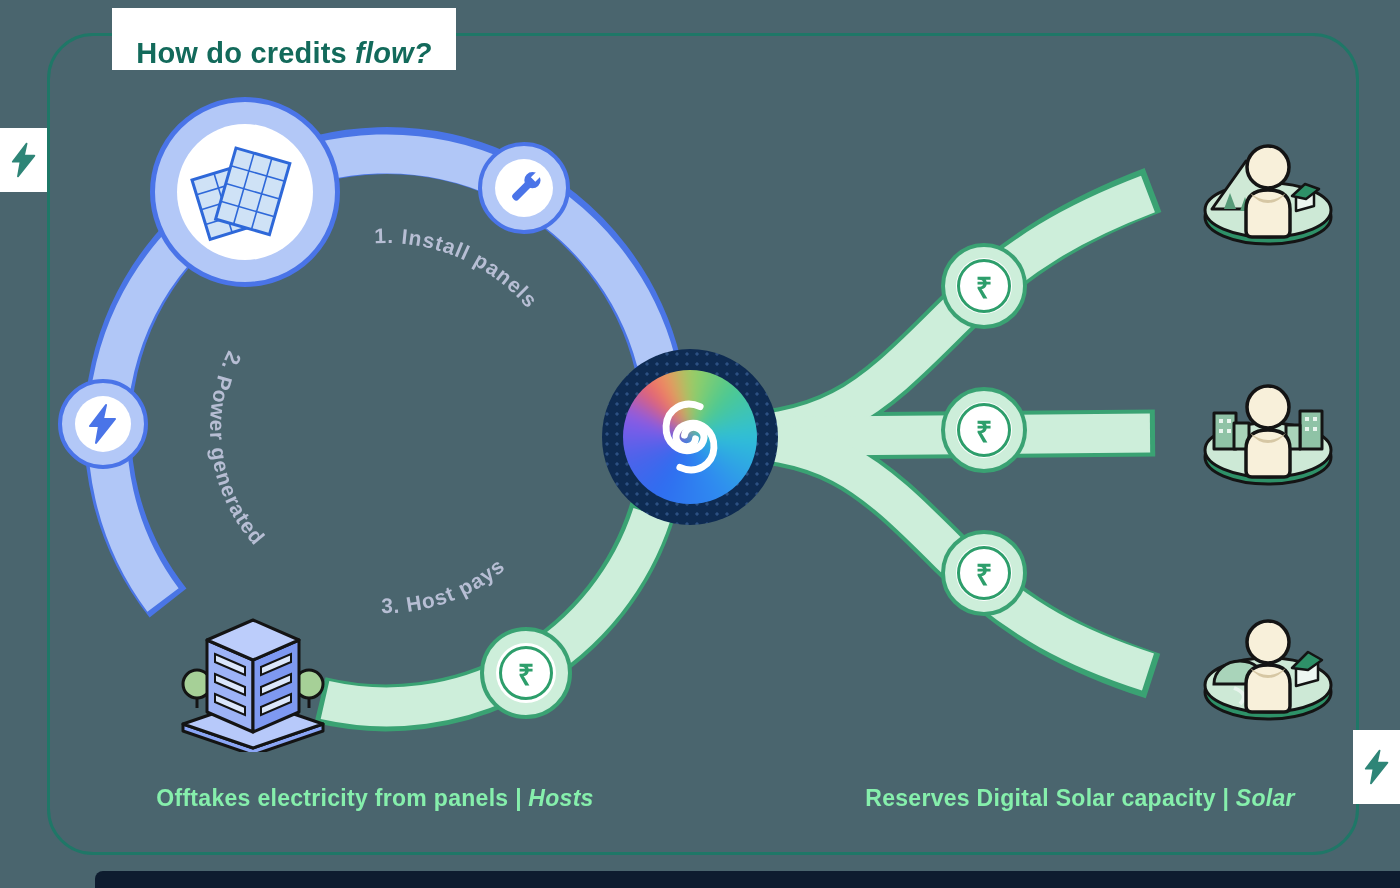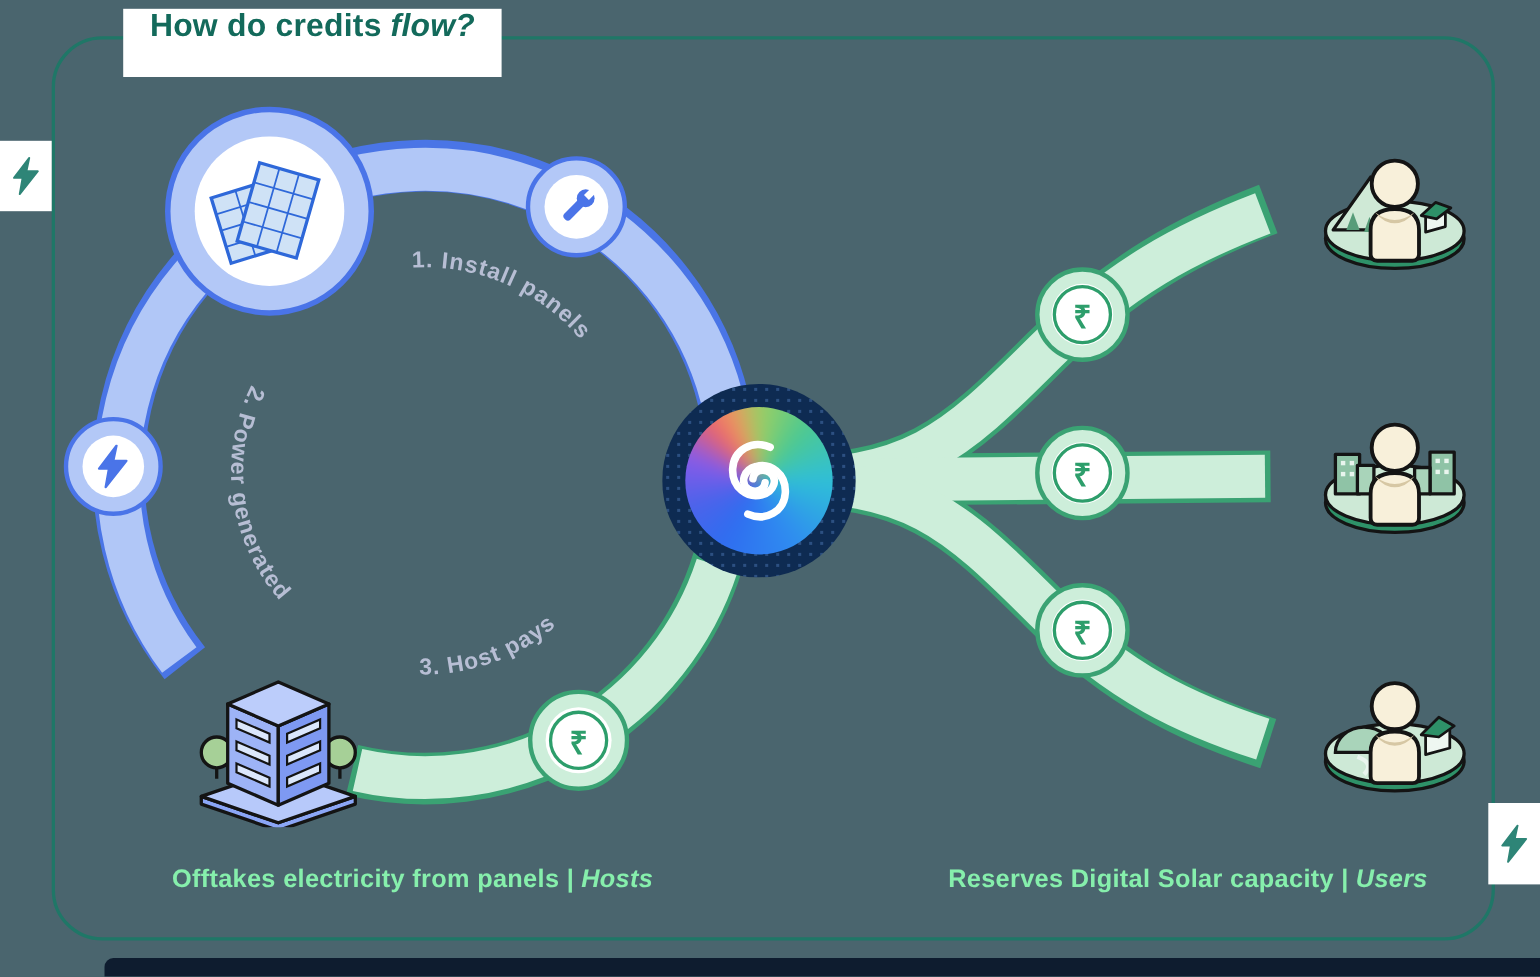--- a/index.html
+++ b/index.html
@@ -3,21 +3,21 @@
 <meta charset="utf-8">
 <style>
   html,body{margin:0;padding:0;background:#4a656e;}
   .stage{position:relative;width:1400px;height:888px;background:#4a656e;overflow:hidden;
          font-family:"Liberation Sans",sans-serif;}
   .abs{position:absolute;}
   
   .frame{left:47px;top:33px;width:1306px;height:816px;border:3px solid #1f7767;border-radius:46px;}
   
   .title-box{left:112px;top:8px;width:344px;height:62px;background:#ffffff;display:flex;
-             align-items:flex-start;justify-content:center;}
+             align-items:flex-end;justify-content:center;}
   .title-box h1{margin:0;font-size:29px;font-weight:700;color:#136a5b;letter-spacing:.2px;}
   .title-box em{font-style:italic;font-weight:800;margin-left:.28em;}
   
   .bb{stroke:#4a75e6;stroke-width:47;fill:none;}
   .bf{stroke:#b1c7f7;stroke-width:39;fill:none;}
   .gb{stroke:#3aa273;stroke-width:47;fill:none;}
   .gf{stroke:#cdeeda;stroke-width:39;fill:none;}
   .arc-label{font-family:"Liberation Sans",sans-serif;font-size:21px;font-weight:700;
              fill:#b7bed4;letter-spacing:1px;}
   
@@ -217,21 +217,21 @@
   </svg>
 
   <div class="abs title-box">
     <h1><span>How do credits</span><em>flow?</em></h1>
   </div>
 
   <div class="abs caption" style="left:110px;top:785px;width:530px">
     <span>Offtakes electricity from panels |</span><em>Hosts</em>
   </div>
   <div class="abs caption" style="left:830px;top:785px;width:500px">
-    <span>Reserves Digital Solar capacity |</span><em>Users</em>
+    <span>Reserves Digital Solar capacity |</span><em>Solar</em>
   </div>
 
   <div class="abs edge-tab" style="left:0;top:128px;width:47px;height:64px">
     <svg width="26" height="36" viewBox="0 0 30 40">
       <polygon points="18,1 2,22 11,22 8,39 27,15 15,15" fill="#2e8577" stroke="#2e8577" stroke-width="2" stroke-linejoin="round"></polygon>
     </svg>
   </div>
   <div class="abs edge-tab" style="left:1353px;top:730px;width:47px;height:74px">
     <svg width="26" height="36" viewBox="0 0 30 40">
       <polygon points="18,1 2,22 11,22 8,39 27,15 15,15" fill="#2e8577" stroke="#2e8577" stroke-width="2" stroke-linejoin="round"></polygon>

